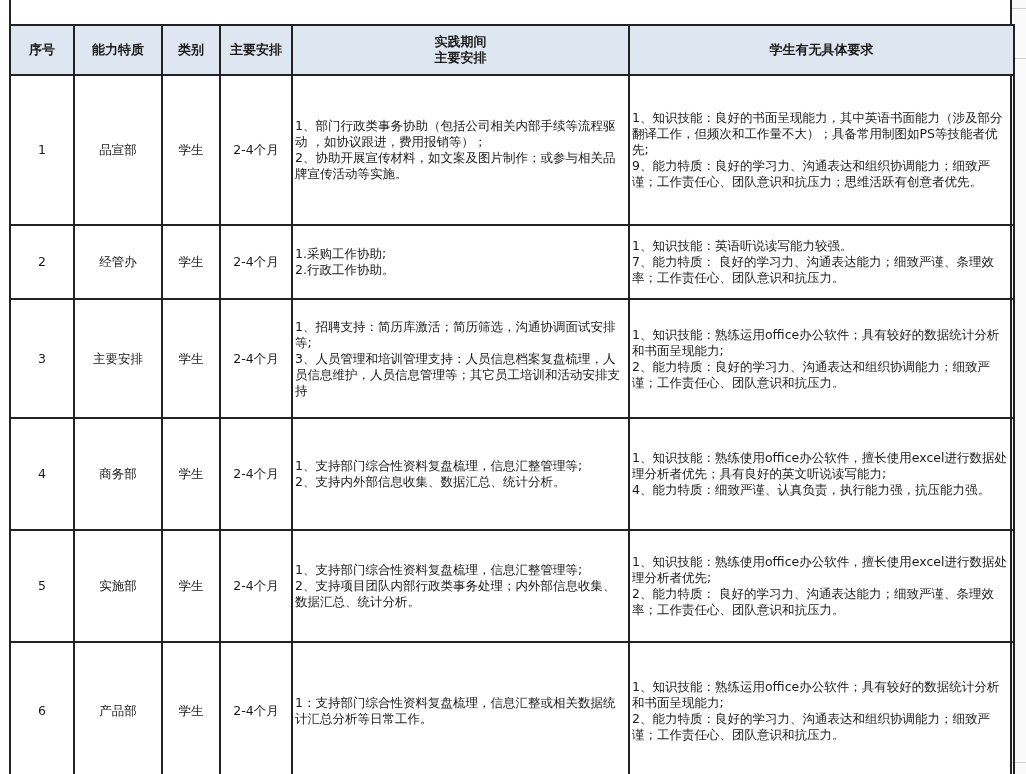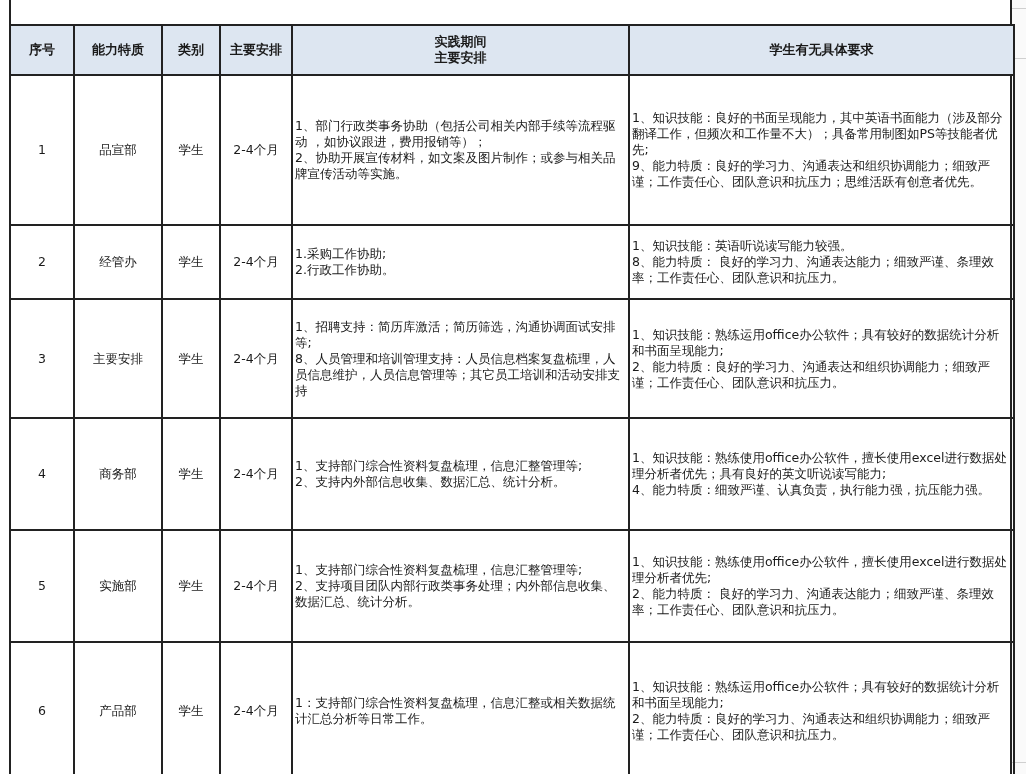--- a/index.html
+++ b/index.html
@@ -62,29 +62,29 @@
 9、能力特质：良好的学习力、沟通表达和组织协调能力；细致严谨；工作责任心、团队意识和抗压力；思维活跃有创意者优先。</td>
     </tr>
     <tr class="row-2">
       <td class="center">2</td>
       <td class="center">经管办</td>
       <td class="center">学生</td>
       <td class="center">2-4个月</td>
       <td class="text">1.采购工作协助;
 2.行政工作协助。</td>
       <td class="text">1、知识技能：英语听说读写能力较强。
-8、能力特质： 良好的学习力、沟通表达能力；细致严谨、条理效率；工作责任心、团队意识和抗压力。</td>
+7、能力特质： 良好的学习力、沟通表达能力；细致严谨、条理效率；工作责任心、团队意识和抗压力。</td>
     </tr>
     <tr class="row-3">
       <td class="center">3</td>
       <td class="center">主要安排</td>
       <td class="center">学生</td>
       <td class="center">2-4个月</td>
       <td class="text">1、招聘支持：简历库激活；简历筛选，沟通协调面试安排等;
-8、人员管理和培训管理支持：人员信息档案复盘梳理，人员信息维护，人员信息管理等；其它员工培训和活动安排支持</td>
+3、人员管理和培训管理支持：人员信息档案复盘梳理，人员信息维护，人员信息管理等；其它员工培训和活动安排支持</td>
       <td class="text">1、知识技能：熟练运用office办公软件；具有较好的数据统计分析和书面呈现能力;
 2、能力特质：良好的学习力、沟通表达和组织协调能力；细致严谨；工作责任心、团队意识和抗压力。</td>
     </tr>
     <tr class="row-4">
       <td class="center">4</td>
       <td class="center">商务部</td>
       <td class="center">学生</td>
       <td class="center">2-4个月</td>
       <td class="text">1、支持部门综合性资料复盘梳理，信息汇整管理等;
 2、支持内外部信息收集、数据汇总、统计分析。</td>

